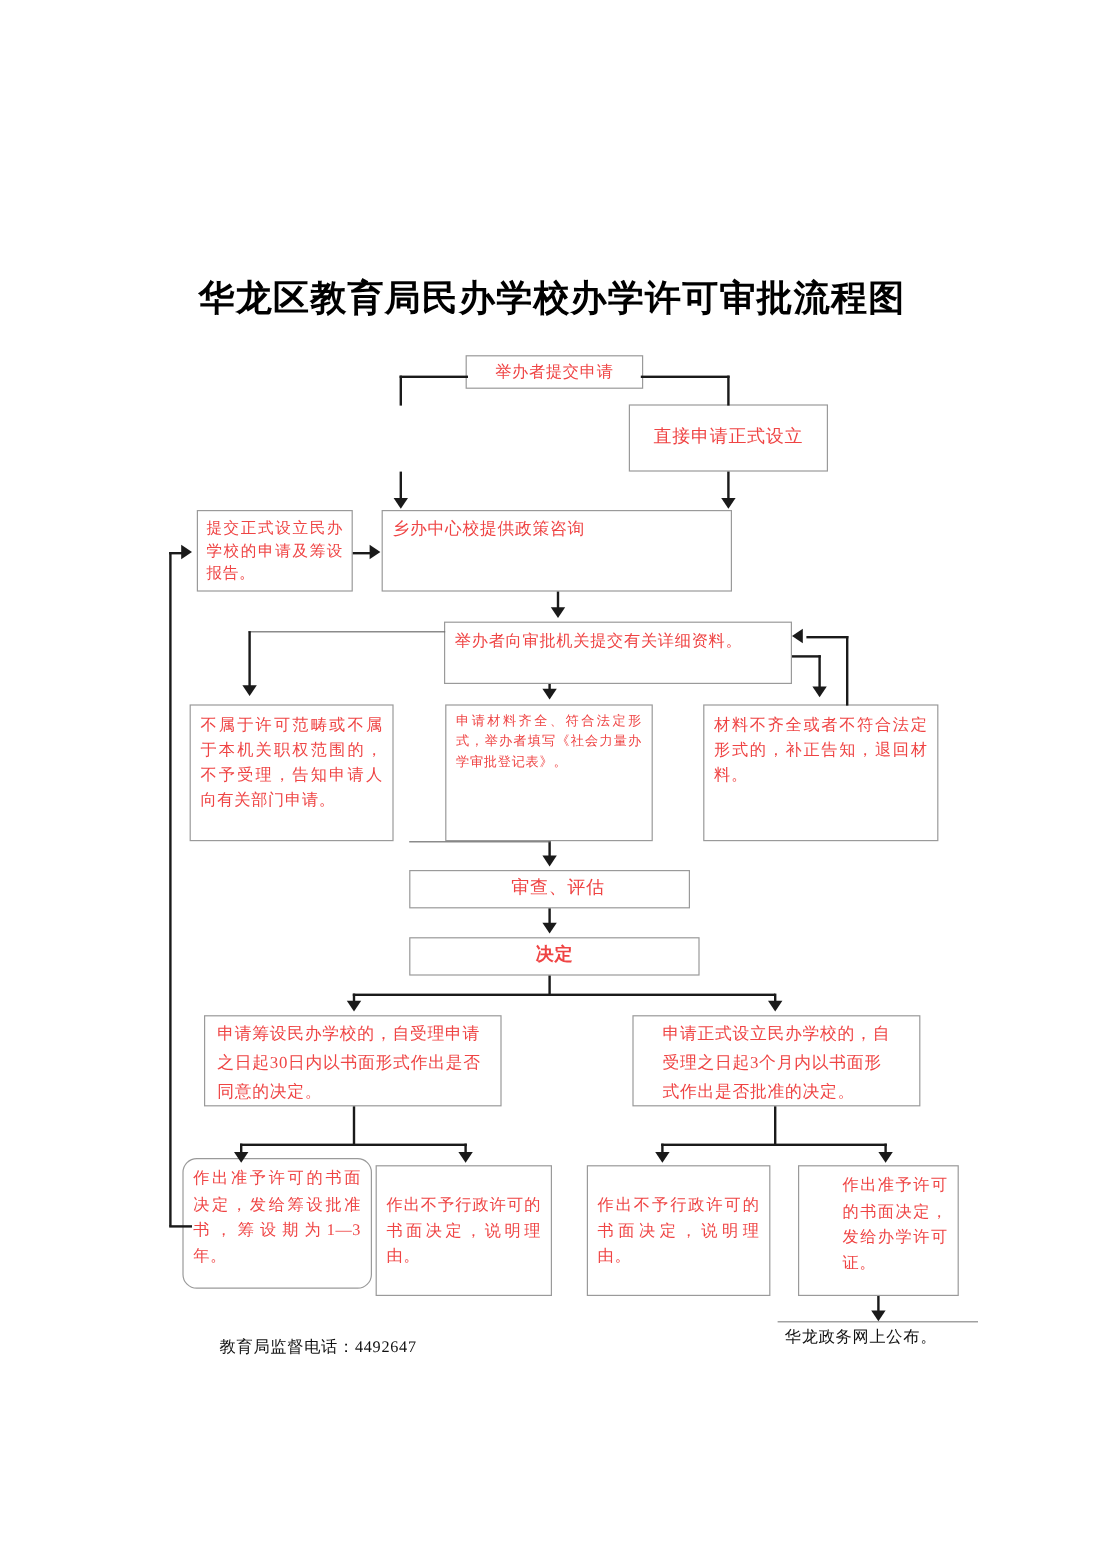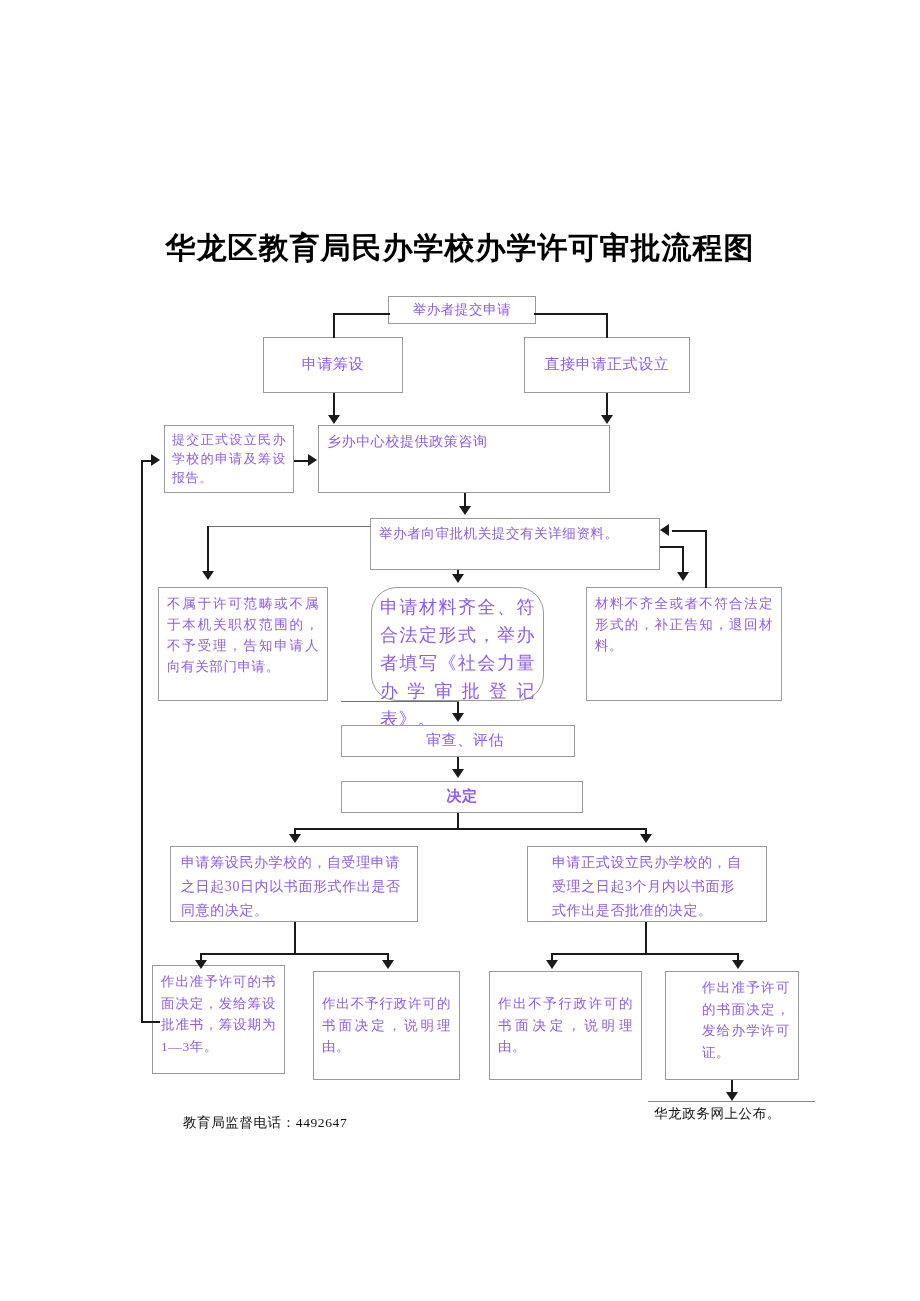--- a/index.html
+++ b/index.html
@@ -30,21 +30,21 @@
     font-family: Liberation Sans, sans-serif;
     color: #000;
   }
   .node {
     position: absolute;
     box-sizing: border-box;
     border: 1px solid #9a9a9a;
     background: #ffffff;
     font-size: 13.5px;
     line-height: 1.58;
-    color: #8b5cf6;
+    color: #ef4444;
     padding: 5px 8px;
     letter-spacing: 0.6px;
   }
   .node.center {
     display: flex;
     align-items: center;
     justify-content: center;
     text-align: center;
     padding: 2px;
   }
@@ -106,23 +106,20 @@
 <body>
 
 <div id="page">
 
   <div id="page-title">华龙区教育局民办学校办学许可审批流程图</div>
 
   <div class="node center" style="left:388px; top:296px; width:148px; height:28px;">
     <span>举办者提交申请</span>
   </div>
 
-  <div class="node center big" style="left:263px; top:337px; width:140px; height:56px;">
-    <span>申请筹设</span>
-  </div>
 
   <div class="node center big" style="left:524px; top:337px; width:166px; height:56px;">
     <span>直接申请正式设立</span>
   </div>
 
   <div class="node just tight" style="left:164px; top:425px; width:130px; height:68px; padding:4px 7px; font-size:13px; line-height:1.48;">
     <span>提交正式设立民办学校的申请及筹设报告。</span>
   </div>
 
   <div class="node top-left" style="left:318px; top:425px; width:292px; height:68px; font-size:14px;">
@@ -130,21 +127,21 @@
   </div>
 
   <div class="node top-left" style="left:370px; top:518px; width:290px; height:52px; font-size:13.5px; line-height:1.45;">
     <span>举办者向审批机关提交有关详细资料。</span>
   </div>
 
   <div class="node just" style="left:158px; top:587px; width:170px; height:114px; font-size:13.5px; line-height:1.56;">
     <span>不属于许可范畴或不属于本机关职权范围的，不予受理，告知申请人向有关部门申请。</span>
   </div>
 
-  <div class="node just" style="left:371px; top:587px; width:173px; height:114px; font-size:18px; line-height:1.56;border-radius:26px;">
+  <div class="node just" style="left:371px; top:587px; width:173px; height:114px; font-size:11px; line-height:1.56;">
     <span>申请材料齐全、符合法定形式，举办者填写《社会力量办学审批登记表》。</span>
   </div>
 
   <div class="node just" style="left:586px; top:587px; width:196px; height:114px; font-size:13.5px; line-height:1.56;">
     <span>材料不齐全或者不符合法定形式的，补正告知，退回材料。</span>
   </div>
 
   <div class="node center big" style="left:341px; top:725px; width:234px; height:32px;padding-left:16px;">
     <span>审查、评估</span>
   </div>
@@ -154,21 +151,21 @@
   </div>
 
   <div class="node" style="left:170px; top:846px; width:248px; height:76px; font-size:14px; line-height:1.72; padding:4px 10px;">
     <span>申请筹设民办学校的，自受理申请之日起30日内以书面形式作出是否同意的决定。</span>
   </div>
 
   <div class="node" style="left:527px; top:846px; width:240px; height:76px; font-size:14px; line-height:1.72; padding:4px 24px;">
     <span>申请正式设立民办学校的，自受理之日起3个月内以书面形式作出是否批准的决定。</span>
   </div>
 
-  <div class="node just" style="left:152px; top:965px; width:133px; height:109px; font-size:13.5px; line-height:1.6;">
+  <div class="node just" style="left:152px; top:965px; width:158px; height:109px; font-size:13.5px; line-height:1.6;border-radius:12px;">
     <span>作出准予许可的书面决定，发给筹设批准书，筹设期为1—3年。</span>
   </div>
 
   <div class="node just" style="left:313px; top:971px; width:147px; height:109px; font-size:13.5px; line-height:1.6; display:flex; align-items:center;">
     <span>作出不予行政许可的书面决定，说明理由。</span>
   </div>
 
   <div class="node just" style="left:489px; top:971px; width:153px; height:109px; font-size:13.5px; line-height:1.6; display:flex; align-items:center;">
     <span>作出不予行政许可的书面决定，说明理由。</span>
   </div>

